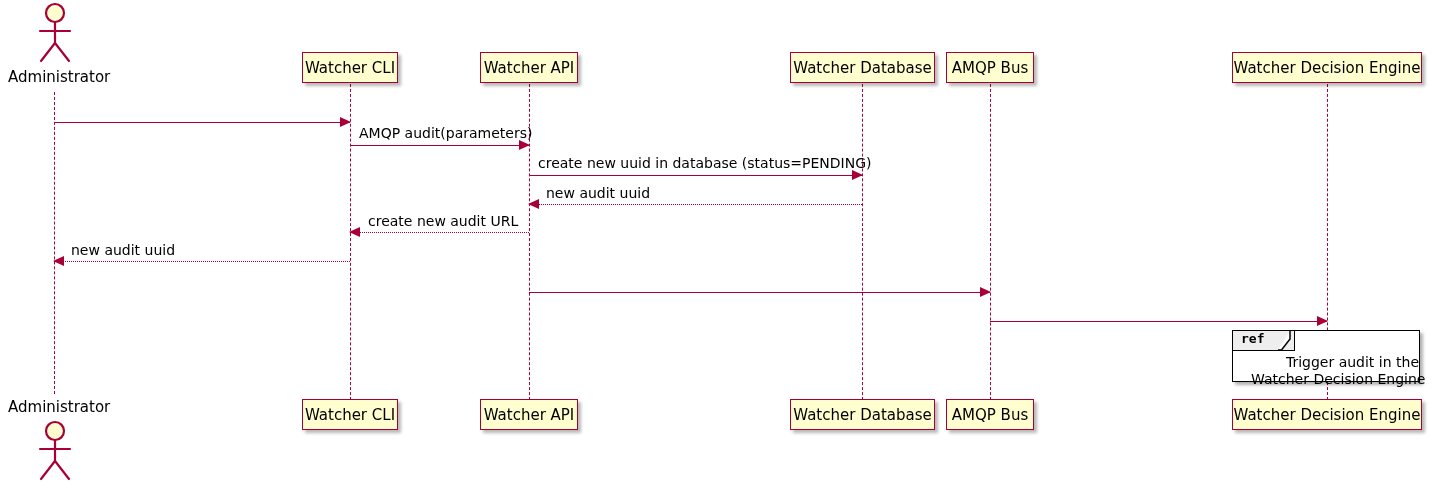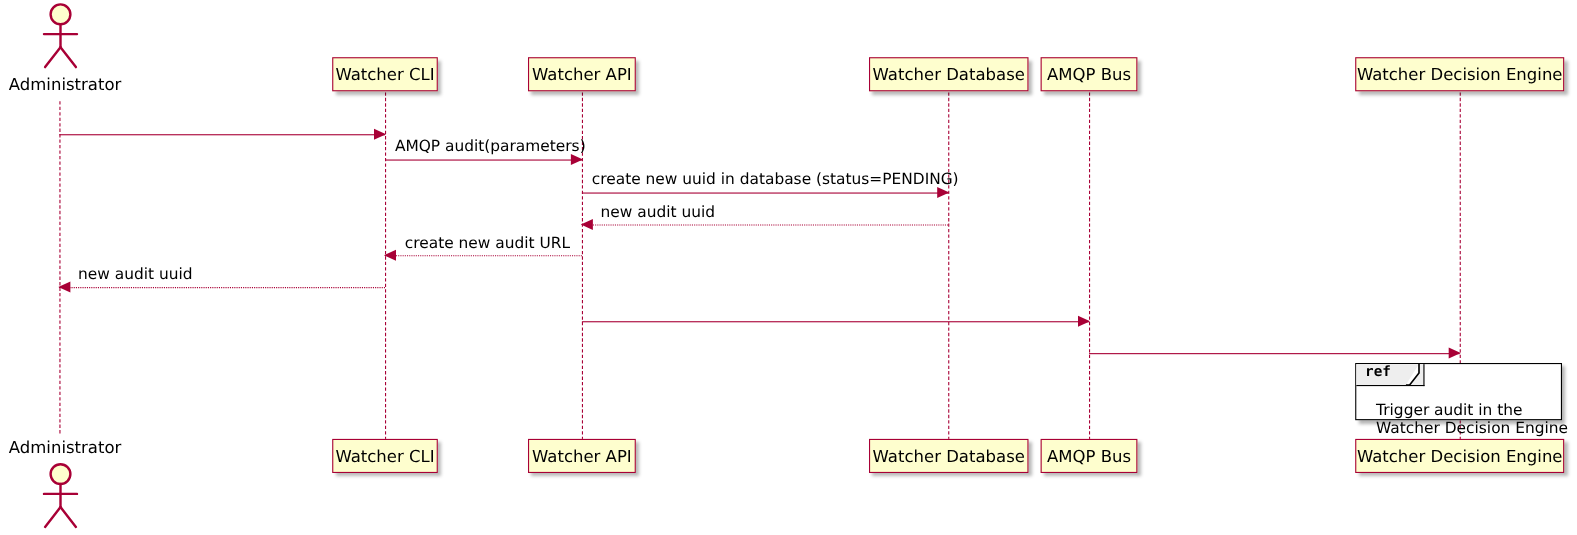--- a/index.html
+++ b/index.html
@@ -169,21 +169,21 @@
 
   <div class="ref-box" style="left:1232px;top:330px;width:188px;height:52px;">
     <div class="ref-tab" style="width:46px;">
       <span>ref</span>
     </div>
     <svg style="position:absolute;left:44.5px;top:0;" width="14" height="21" viewBox="0 0 14 21">
       <path d="M0,0 L12,0 L12,19 L0,19 Z" fill="#EEEEEE" stroke="none"></path>
       <path d="M12,0 L12,8 L3.5,19 L0,19" fill="#FFFFFF" stroke="none"></path>
       <path d="M12,0 L12,8 L3.5,19 L0,19" fill="none" stroke="#000000" stroke-width="1.5"></path>
     </svg>
-    <div class="ref-body" style="top:32px;">
+    <div class="ref-body" style="top:21px;text-align:right;">
       <div>Trigger audit in the</div>
       <div>Watcher Decision Engine</div>
     </div>
   </div>
 
   <div class="participant" style="left:302px;top:399px;width:96px;height:31px;">
     <span>Watcher CLI</span>
   </div>
   <div class="participant" style="left:480px;top:399px;width:98px;height:31px;">
     <span>Watcher API</span>

